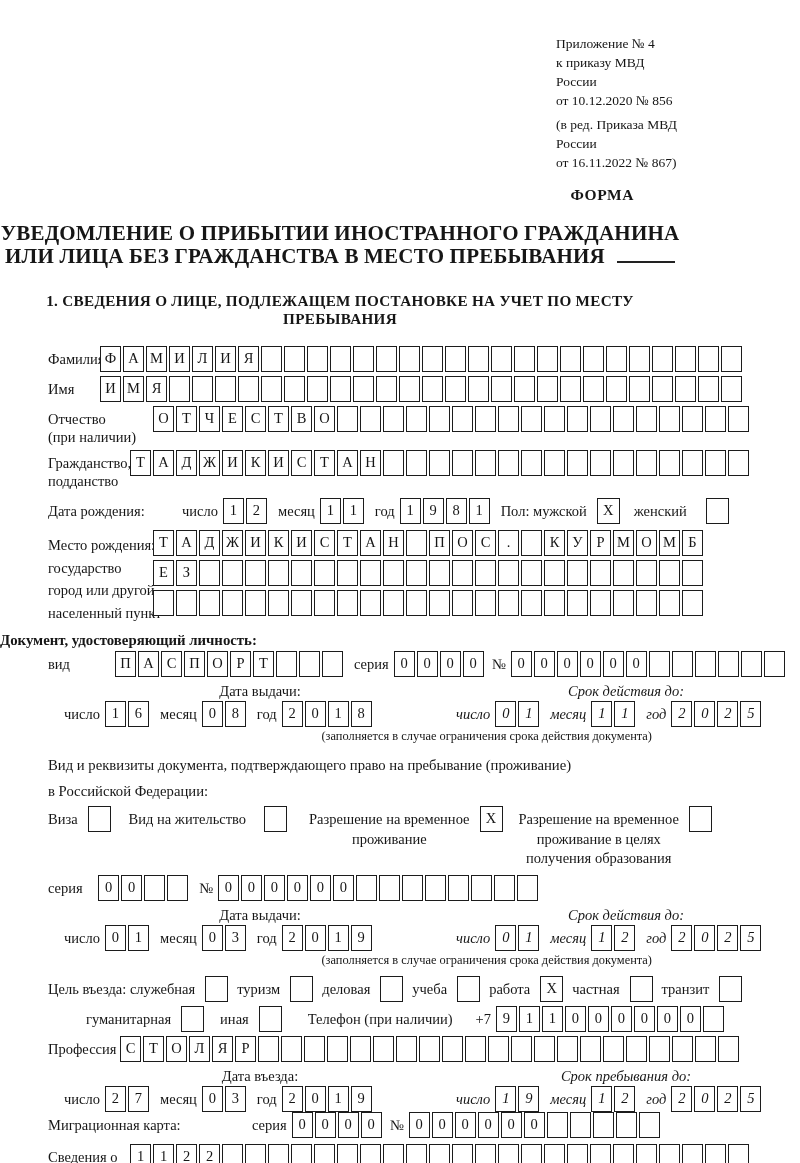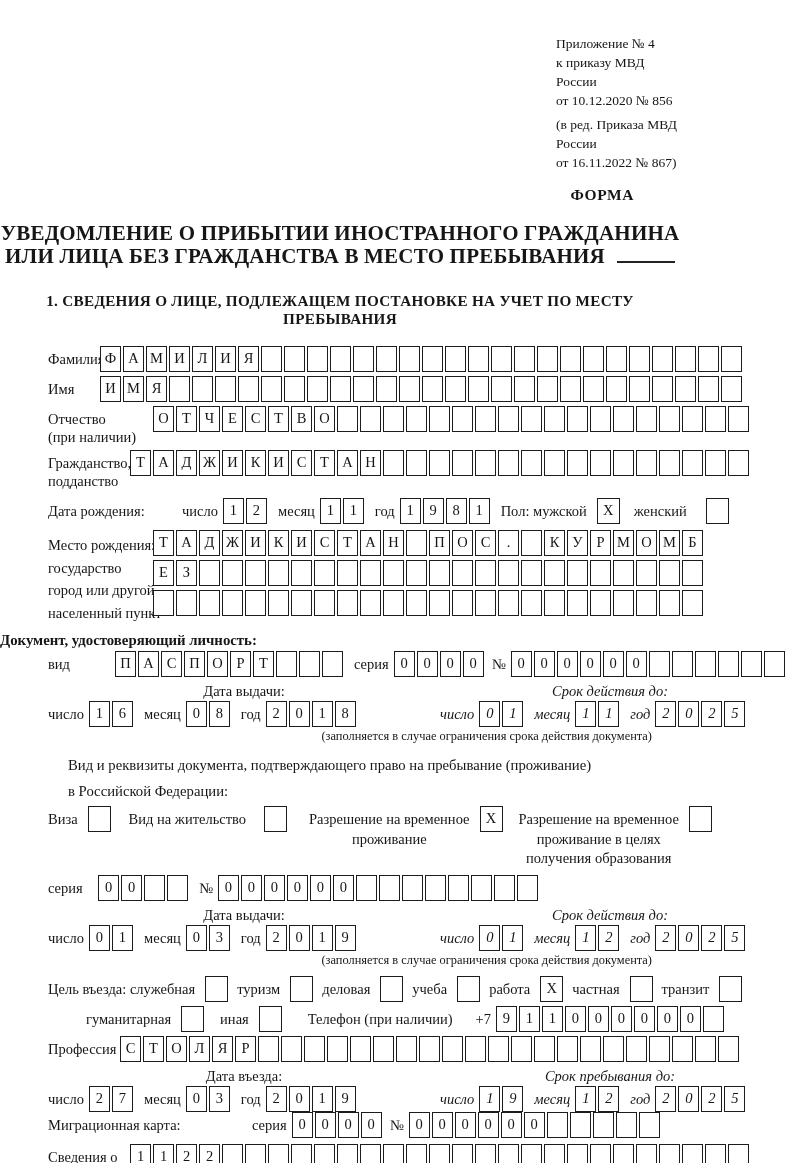--- a/index.html
+++ b/index.html
@@ -32,28 +32,28 @@
       margin-left:5px;text-align:center;font-size:14.5px;line-height:22px;flex:none;background:#fff;}
   .cellcol > div{margin-bottom:4px;}
 
   .mlab{padding:5px 5px 0 9px;}
   .firstlab{padding:5px 5px 0 0;}
 
   
   .dochead{margin-top:8px;text-align:left;font-weight:bold;font-size:14.8px;}
 
   
-  .daterow{display:flex;padding-left:48px;margin-top:6px;white-space:nowrap;}
+  .daterow{display:flex;padding-left:48px;margin-top:6px;white-space:nowrap;margin-left:16px;}
   .datecol{flex:none;}
   .dc-l{width:392px;} .dc-r{width:340px;font-style:italic;}
   .datehead{text-align:center;font-size:14.5px;margin-bottom:1px;}
   .dateline{display:flex;align-items:flex-start;}
   .note{text-align:right;padding-right:28px;font-size:12.4px;margin-top:2px;}
 
-  .para{padding-left:68px;font-size:14.7px;line-height:26px;margin-top:8px;}
+  .para{padding-left:48px;font-size:14.7px;line-height:26px;margin-top:8px;}
   .ctr{text-align:center;font-size:14.5px;line-height:19.5px;}
 </style>
 </head>
 <body>
 
 <div class="page">
 
   <div class="annex">
     <div>Приложение № 4</div>
     <div>к приказу МВД России</div>

